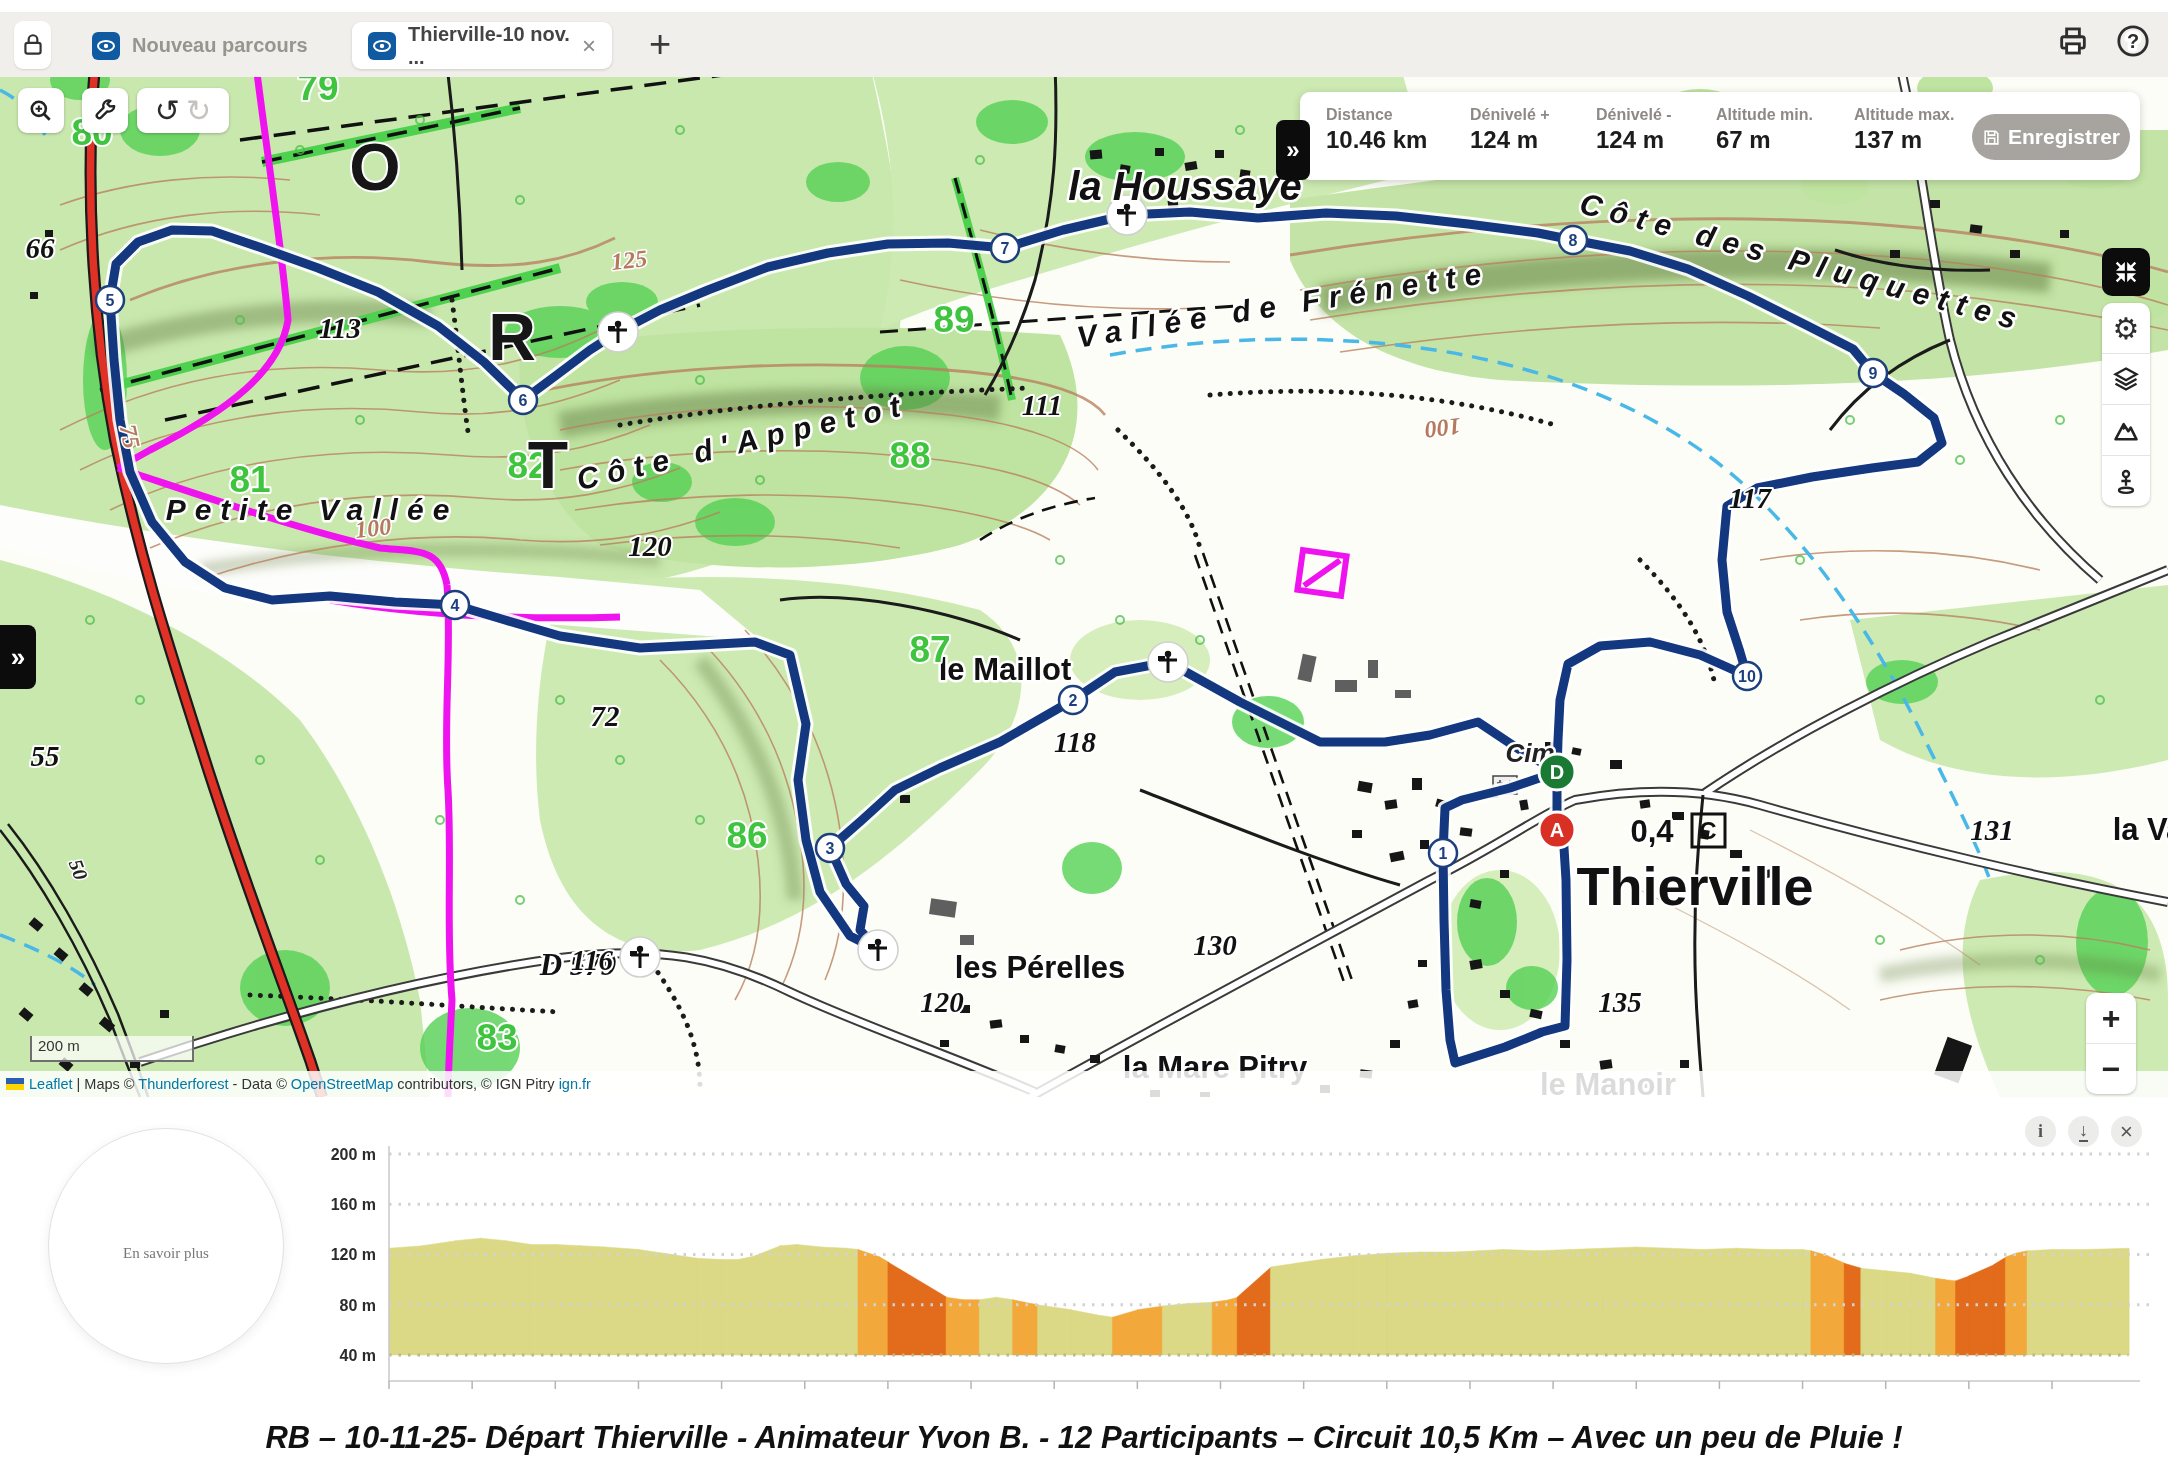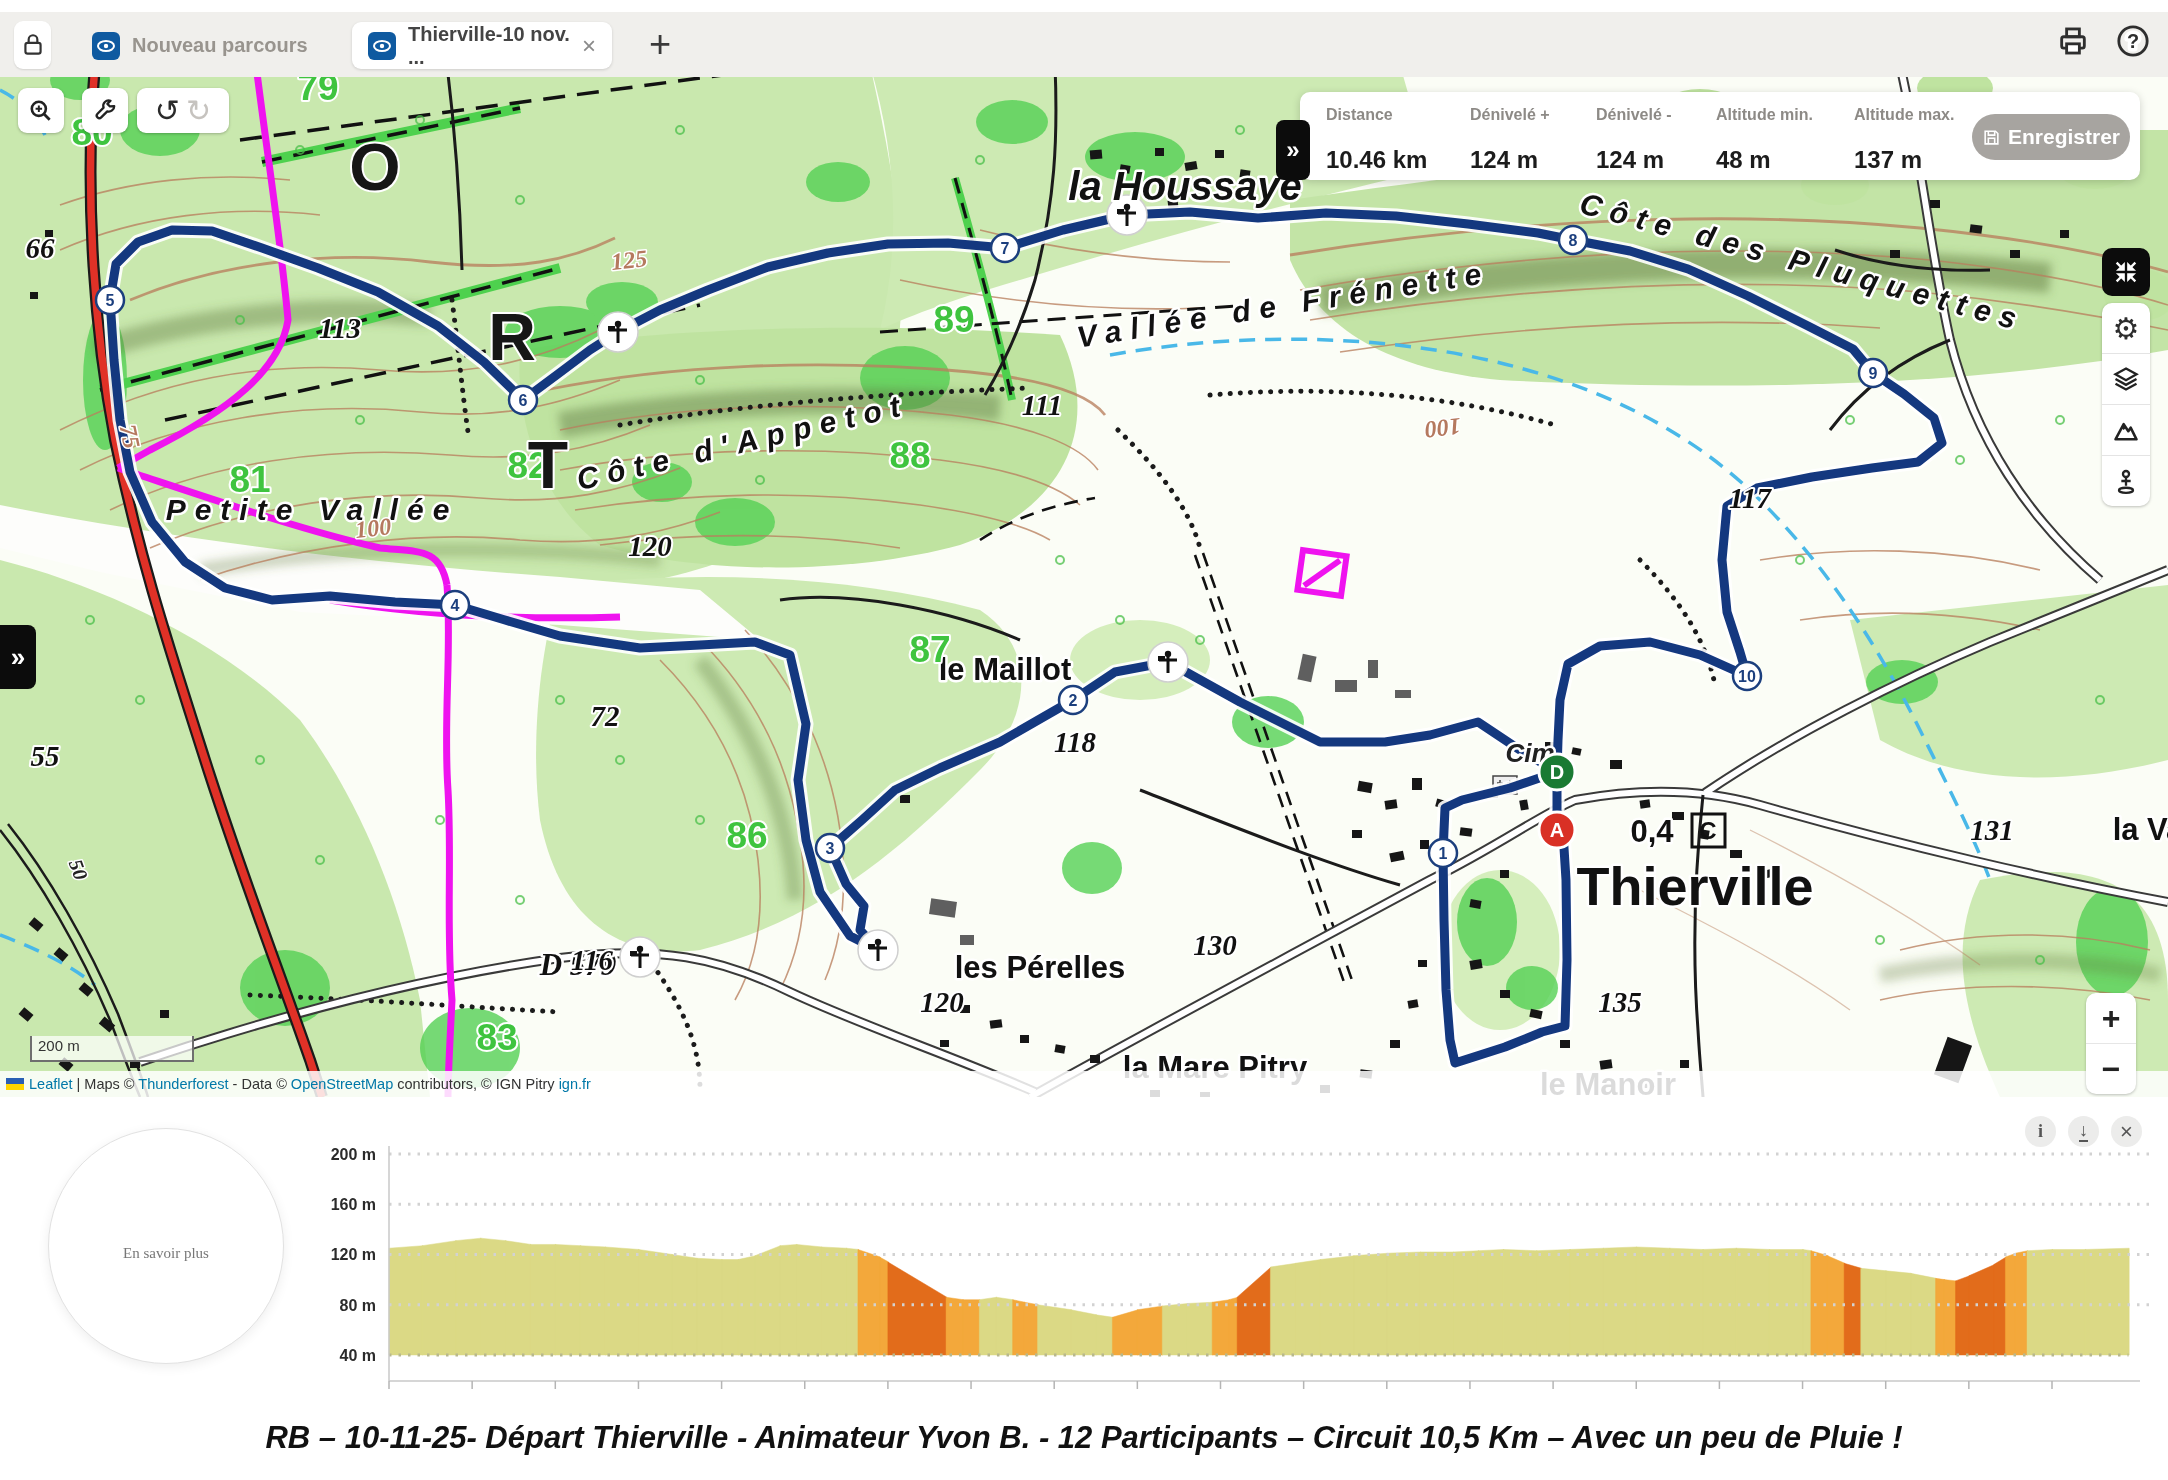--- a/index.html
+++ b/index.html
@@ -46,21 +46,21 @@
   .glyph{font-size:30px;color:#2b2b2b;line-height:1;}
   .glyph.dis{color:#c6c3bf;}
   .panel-toggle{position:absolute;left:0;top:560px;width:36px;height:64px;background:#0c0c0c;color:#fff;
         border-radius:0 8px 8px 0;display:flex;align-items:center;justify-content:center;font-size:26px;font-weight:700;cursor:pointer;z-index:30;}
   .stats{position:absolute;left:1300px;top:92px;width:840px;height:88px;background:#fff;border-radius:10px;
         box-shadow:0 2px 8px rgba(0,0,0,.18);z-index:31;}
   .stats-toggle{position:absolute;left:1276px;top:120px;width:34px;height:60px;background:#0c0c0c;color:#fff;border-radius:8px;
         display:flex;align-items:center;justify-content:center;font-size:24px;font-weight:700;cursor:pointer;z-index:32;}
   .stat{position:absolute;top:14px;}
   .stat .lb{font-size:16px;color:#8d8a86;font-weight:600;}
-  .stat .vl{font-size:24px;color:#1c1c1c;font-weight:700;margin-top:22px;}
+  .stat .vl{font-size:24px;color:#1c1c1c;font-weight:700;margin-top:2px;}
   .save-btn{position:absolute;left:672px;top:22px;width:158px;height:46px;border-radius:23px;background:#a7a4a0;color:#fff;
         display:flex;align-items:center;justify-content:center;gap:7px;font-size:21px;font-weight:700;cursor:pointer;}
   .rc{position:absolute;left:2102px;width:48px;z-index:30;}
   .rc-full{top:183px;height:48px;background:#0c0c0c;border-radius:10px;display:flex;align-items:center;justify-content:center;cursor:pointer;}
   .rc-grp{top:238px;background:#fff;border-radius:10px;box-shadow:0 1px 3px rgba(0,0,0,.25);}
   .rc-cell{height:50px;display:flex;align-items:center;justify-content:center;border-bottom:1px solid #e4e4e4;cursor:pointer;}
   .rc-cell:last-child{border-bottom:none;}
   .zoomgrp{position:absolute;left:2086px;top:928px;width:50px;background:#fff;border-radius:10px;box-shadow:0 1px 3px rgba(0,0,0,.25);z-index:30;}
   .zcell{height:50px;display:flex;align-items:center;justify-content:center;font-size:32px;font-weight:600;color:#222;cursor:pointer;border-bottom:1px solid #e6e6e6;}
   .zcell:last-child{border-bottom:none;}
@@ -655,21 +655,21 @@
       <div class="stat" style="left: 170px;">
         <div class="lb">Dénivelé +</div>
         <div class="vl">124 m</div>
       </div>
       <div class="stat" style="left: 296px;">
         <div class="lb">Dénivelé -</div>
         <div class="vl">124 m</div>
       </div>
       <div class="stat" style="left: 416px;">
         <div class="lb">Altitude min.</div>
-        <div class="vl">48 m</div>
+        <div class="vl">67 m</div>
       </div>
       <div class="stat" style="left: 554px;">
         <div class="lb">Altitude max.</div>
         <div class="vl">137 m</div>
       </div>
     </div>
   <div class="save-btn">
     <svg width="19" height="19" viewBox="0 0 24 24" fill="none" stroke="#fff" stroke-width="2">
       <path d="M4,4 h13 l3,3 v13 h-16 z"></path>
         <path d="M8,4 v5 h8 v-5"></path>

